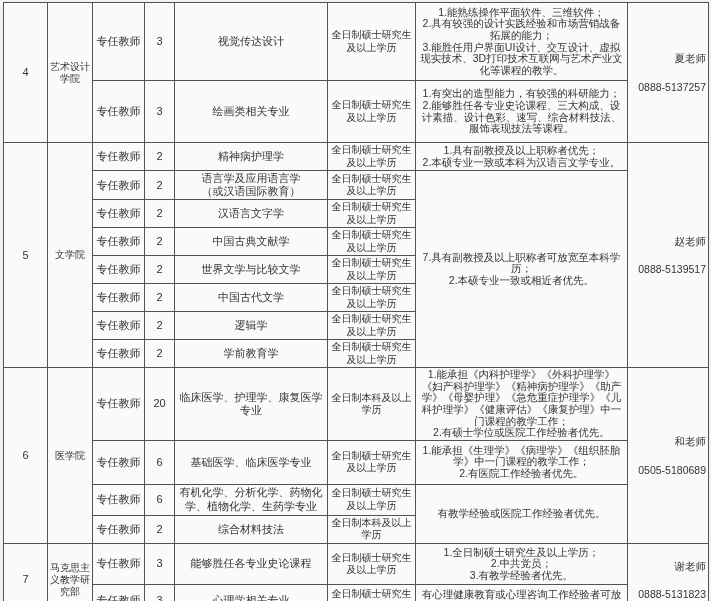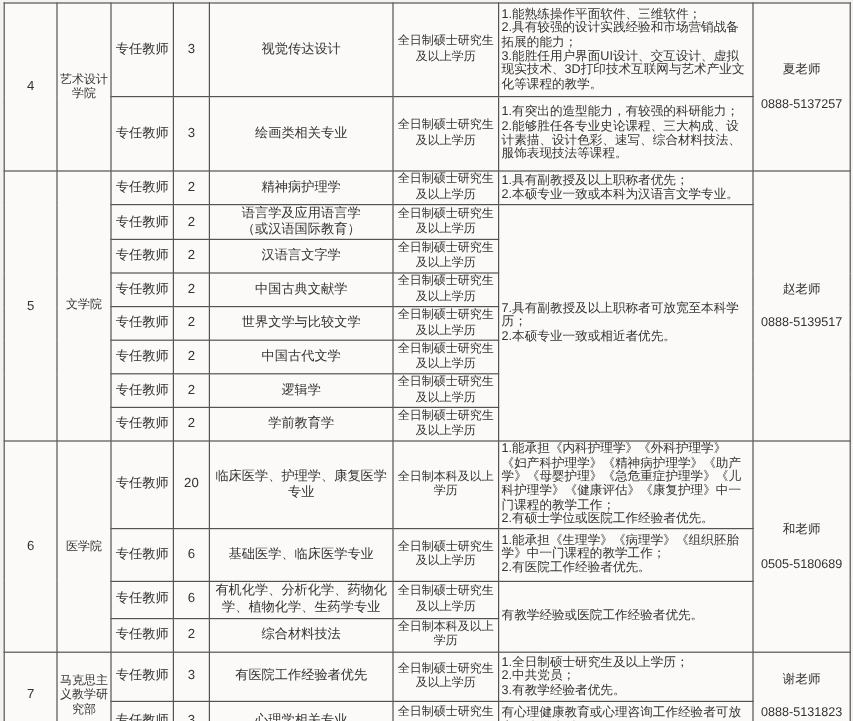--- a/index.html
+++ b/index.html
@@ -24,26 +24,26 @@
     text-align:center;
     vertical-align:middle;
     padding:1px 2px;
     white-space:pre-line;
     overflow:hidden;
     word-break:break-all;
   }
   td.college{font-size:10px;margin-top:10px;}
   td.edu{font-size:10px;line-height:1.25;}
   td.req{
-    text-align:left;
+    text-align:center;
     font-size:10.5px;
     line-height:1.1;
     padding:1px 2px;
   }
-  td.contact{font-size:10.5px;line-height:1.35;}
+  td.contact{font-size:10.5px;line-height:1.35;text-align:right;}
 </style>
 </head>
 <body>
 
 <table class="recruit">
   <colgroup>
     <col style="width:44px">
       <col style="width:45px">
       <col style="width:52px">
       <col style="width:30px">
@@ -172,21 +172,21 @@
     <td class="cnt">2</td>
     <td class="major">综合材料技法</td>
     <td class="edu">全日制本科及以上学历</td>
   </tr>
 
   <tr style="height:37px">
     <td class="seq" rowspan="2">7</td>
     <td class="college" rowspan="2">马克思主义教学研究部</td>
     <td class="pos">专任教师</td>
     <td class="cnt">3</td>
-    <td class="major">有医院工作经验者优先</td>
+    <td class="major">能够胜任各专业史论课程</td>
     <td class="edu">全日制硕士研究生及以上学历</td>
     <td class="req">1.全日制硕士研究生及以上学历；
 2.中共党员；
 3.有教学经验者优先。</td>
     <td class="contact" rowspan="2">
       <div>谢老师</div>
       <div>0888-5131823</div>
     </td>
   </tr>
   <tr style="height:29px">

